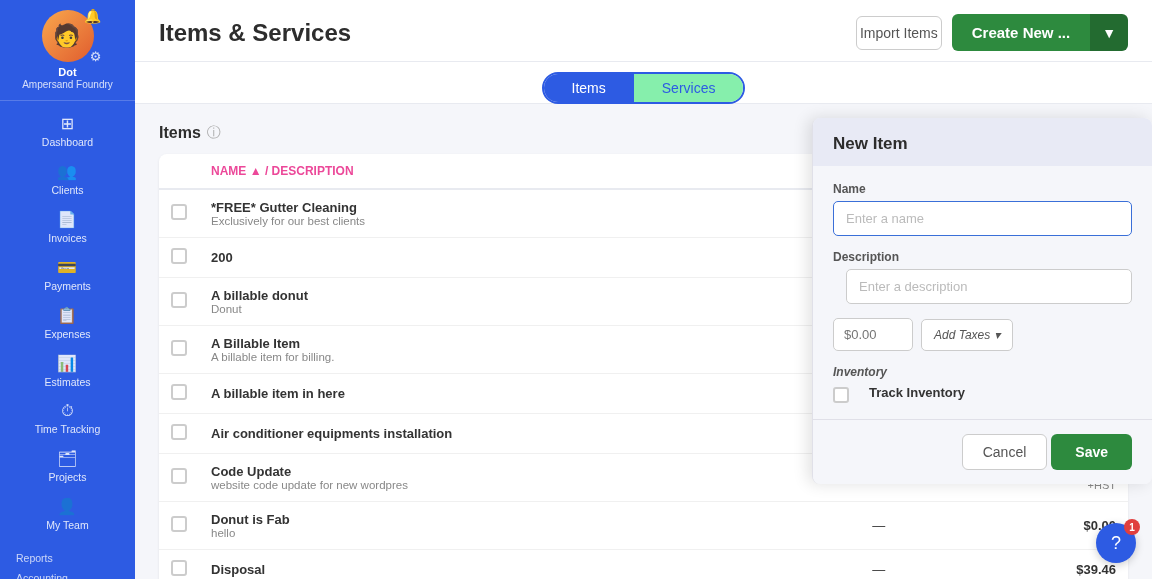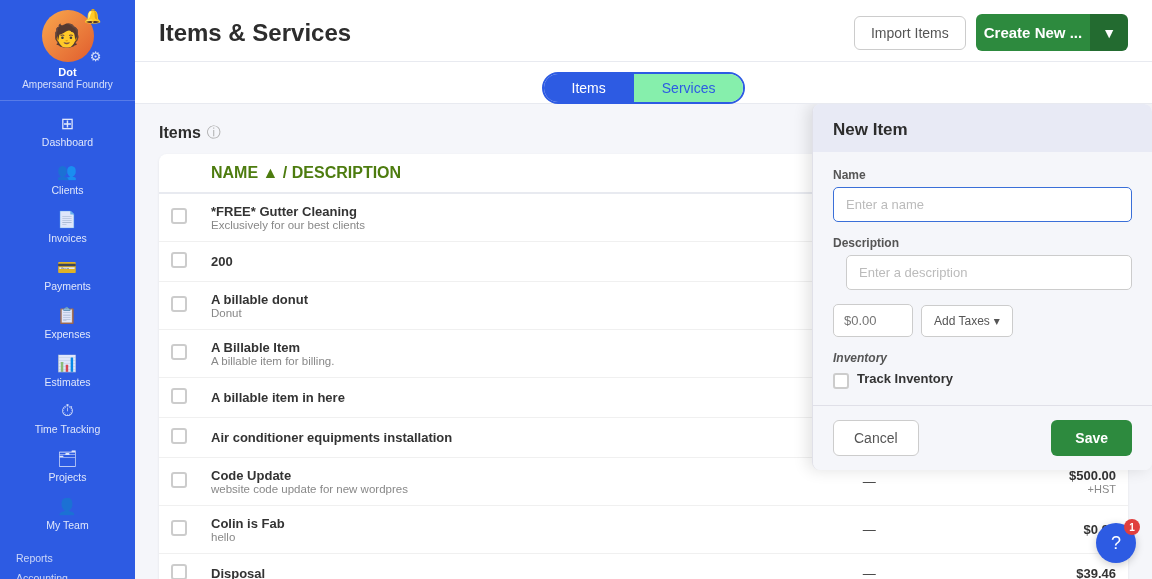--- a/index.html
+++ b/index.html
@@ -125,35 +125,35 @@
     }
     .topbar-right {
       display: flex;
       align-items: center;
       gap: 10px;
     }
     .import-items-btn {
       background: white;
       border: 1px solid #ccc;
       border-radius: 6px;
-      padding: 8px 16px;
+      padding: 8px 3px;
       font-size: 14px;
       cursor: pointer;
       color: #555;
     }
     .create-new-group {
       display: flex;
       align-items: stretch;
     }
     .create-new-btn {
       background: #2d8a3e;
       color: white;
       border: none;
       border-radius: 6px 0 0 6px;
-      padding: 10px 8px;
+      padding: 10px 20px;
       font-size: 15px;
       font-weight: 600;
       cursor: pointer;
     }
     .create-new-dropdown {
       background: #236b30;
       color: white;
       border: none;
       border-radius: 0 6px 6px 0;
       padding: 10px 12px;
@@ -222,22 +222,22 @@
       border-radius: 8px;
       overflow: hidden;
       box-shadow: 0 1px 3px rgba(0,0,0,0.08);
     }
     .items-table thead tr {
       border-bottom: 2px solid #e8eaf0;
     }
     .items-table th {
       padding: 10px 12px;
       text-align: left;
-      font-size: 16px;
-      color: #4d7c0f;
+      font-size: 12px;
+      color: #ec4899;
       font-weight: 600;
       text-transform: uppercase;
     }
     .items-table td {
       padding: 10px 12px;
       font-size: 13px;
       color: #333;
       border-bottom: 1px solid #f0f0f0;
     }
     .item-name { font-weight: 600; color: #333; font-size: 13px; }
@@ -250,21 +250,21 @@
       width: 16px; height: 16px;
       border: 2px solid #ccc;
       border-radius: 3px;
       display: inline-block;
     }
     .dash-cell { color: #ccc; text-align: center; }
 
     
     .new-item-panel {
       position: absolute;
-      top: 0;
+      top: 14px;
       right: 0;
       width: 340px;
       background: #f5f6fa;
       border-left: 1px solid #e0e0e8;
       border-radius: 8px;
       padding: 0;
       box-shadow: -4px 0 16px rgba(0,0,0,0.12);
       z-index: 10;
       overflow: hidden;
     }
@@ -321,33 +321,34 @@
       background: white;
       border: 1.5px solid #ccc;
       border-radius: 5px;
       padding: 8px 12px;
       font-size: 12px;
       cursor: pointer;
       color: #555;
       display: flex;
       align-items: center;
       gap: 4px;
+      font-style: italic;
     }
     .inventory-section {}
     .inventory-label {
       font-size: 12px;
       font-weight: 600;
       color: #555;
       margin-bottom: 6px;
       font-style: italic;
     }
     .track-inventory-row {
       display: flex;
       align-items: flex-start;
-      gap: 8px;
+      gap: 20px;
     }
     .track-checkbox {
       width: 16px;
       height: 16px;
       border: 2px solid #ccc;
       border-radius: 3px;
       flex-shrink: 0;
       margin-top: 2px;
       background: white;
     }
@@ -358,22 +359,22 @@
       color: #333;
     }
     .track-desc {
       font-size: 11px;
       color: #888;
       line-height: 1.5;
       margin-top: 2px;
     }
     .panel-footer {
       display: flex;
-      justify-content: space-between;
-      gap: 12px;
+      justify-content: flex-end;
+      gap: 4px;
       padding: 14px 20px;
       border-top: 1px solid #e0e0e8;
       background: #f5f6fa;
     }
     .cancel-btn {
       background: white;
       border: 1px solid #ccc;
       border-radius: 6px;
       padding: 9px 20px;
       font-size: 14px;
@@ -618,21 +619,21 @@
       <td>
         <div class="item-price">$500.00</div>
         <div class="item-price-hst">+HST</div>
       </td>
     </tr>
           <tr>
       <td class="checkbox-cell">
         <div class="checkbox-wrap"></div>
       </td>
       <td>
-        <div class="item-name">Colin is Fab</div>
+        <div class="item-name">Donut is Fab</div>
         <div class="item-desc">hello</div>
       </td>
       <td class="item-current dash-cell">—</td>
       <td>
         <div class="item-price">$0.00</div>
 
       </td>
     </tr>
           <tr>
       <td class="checkbox-cell">

